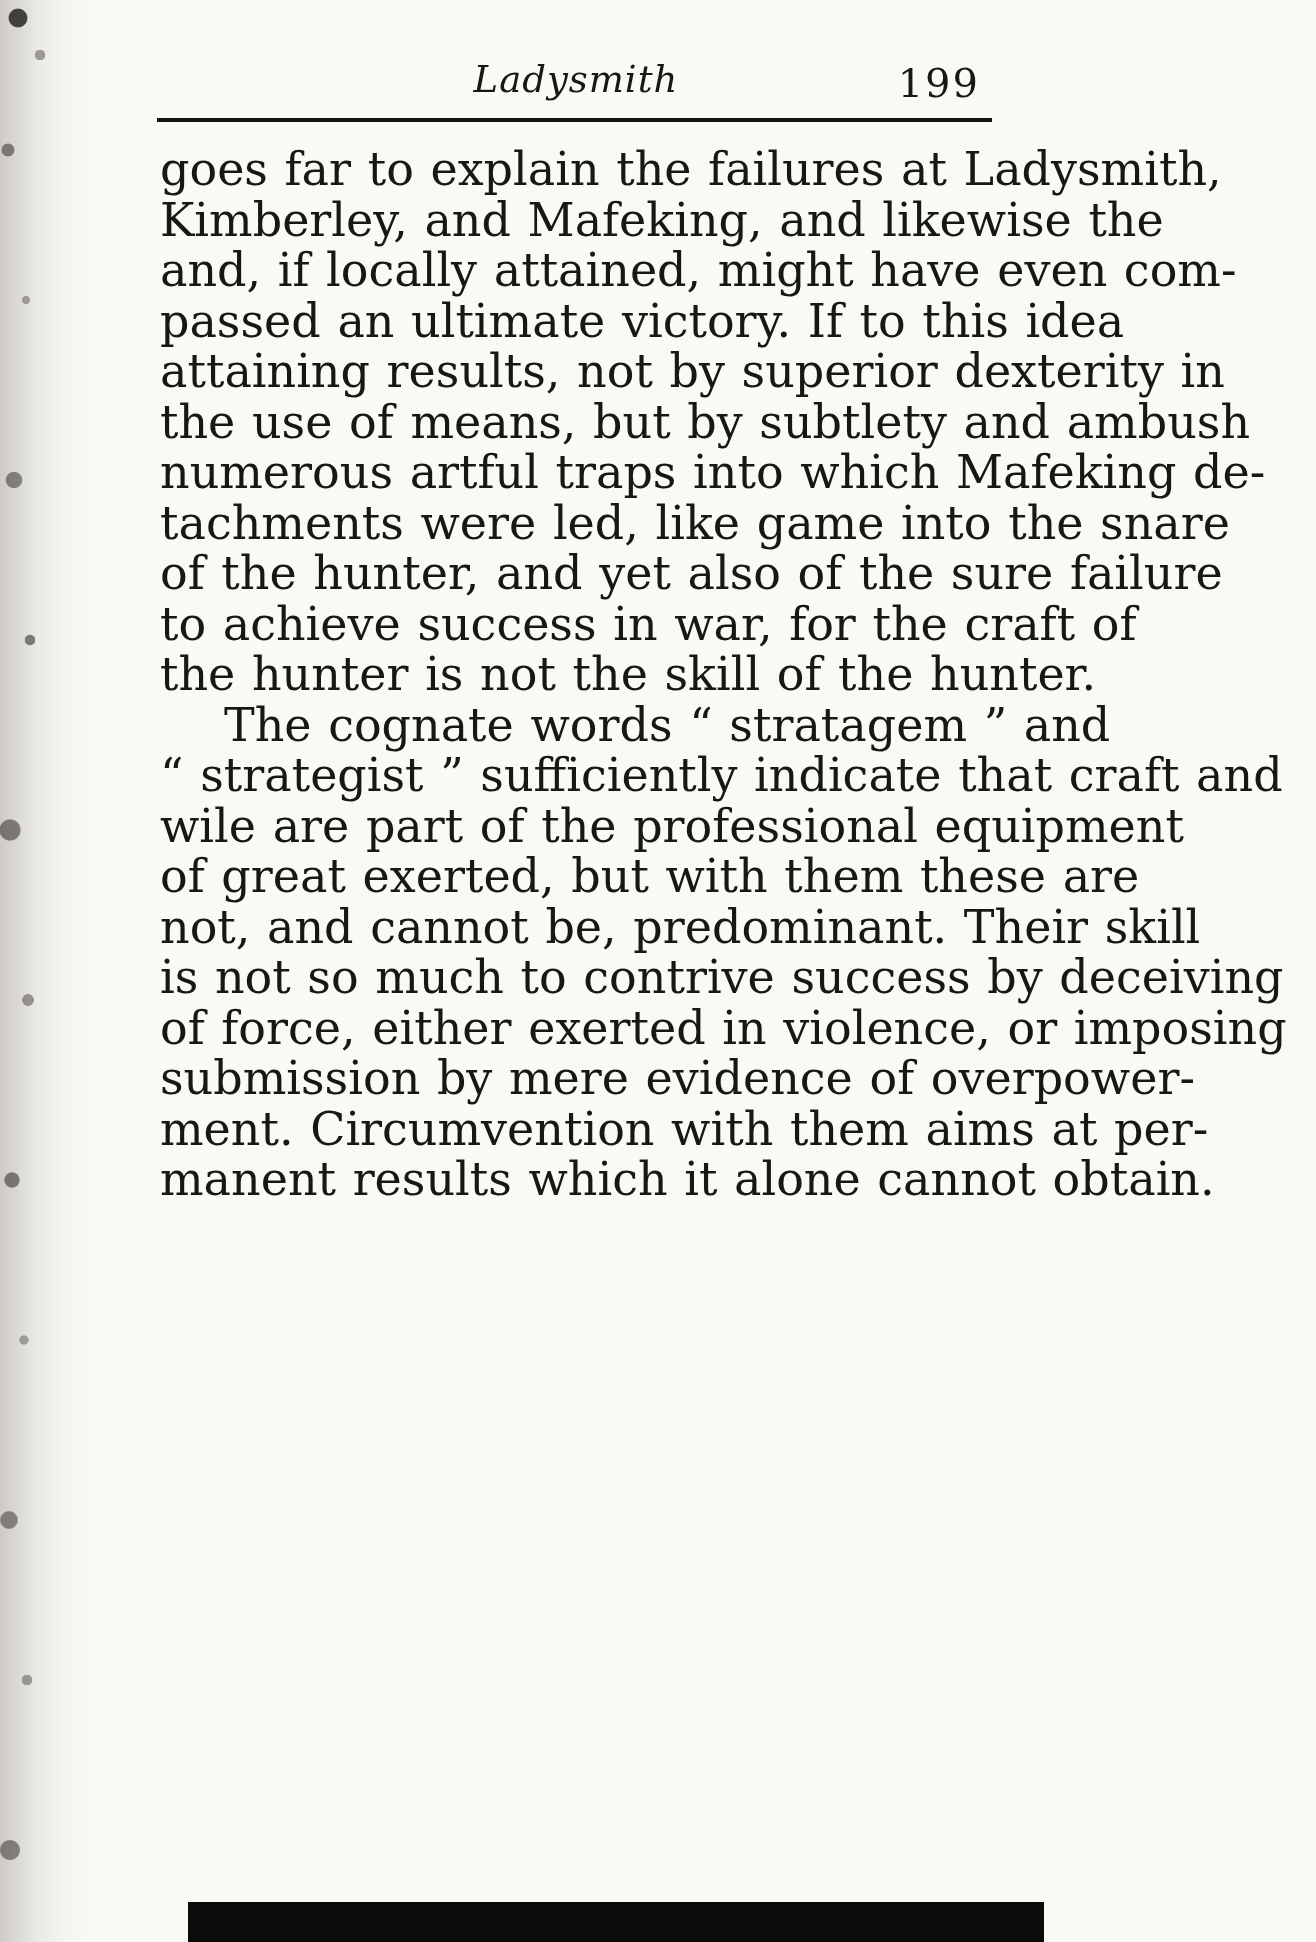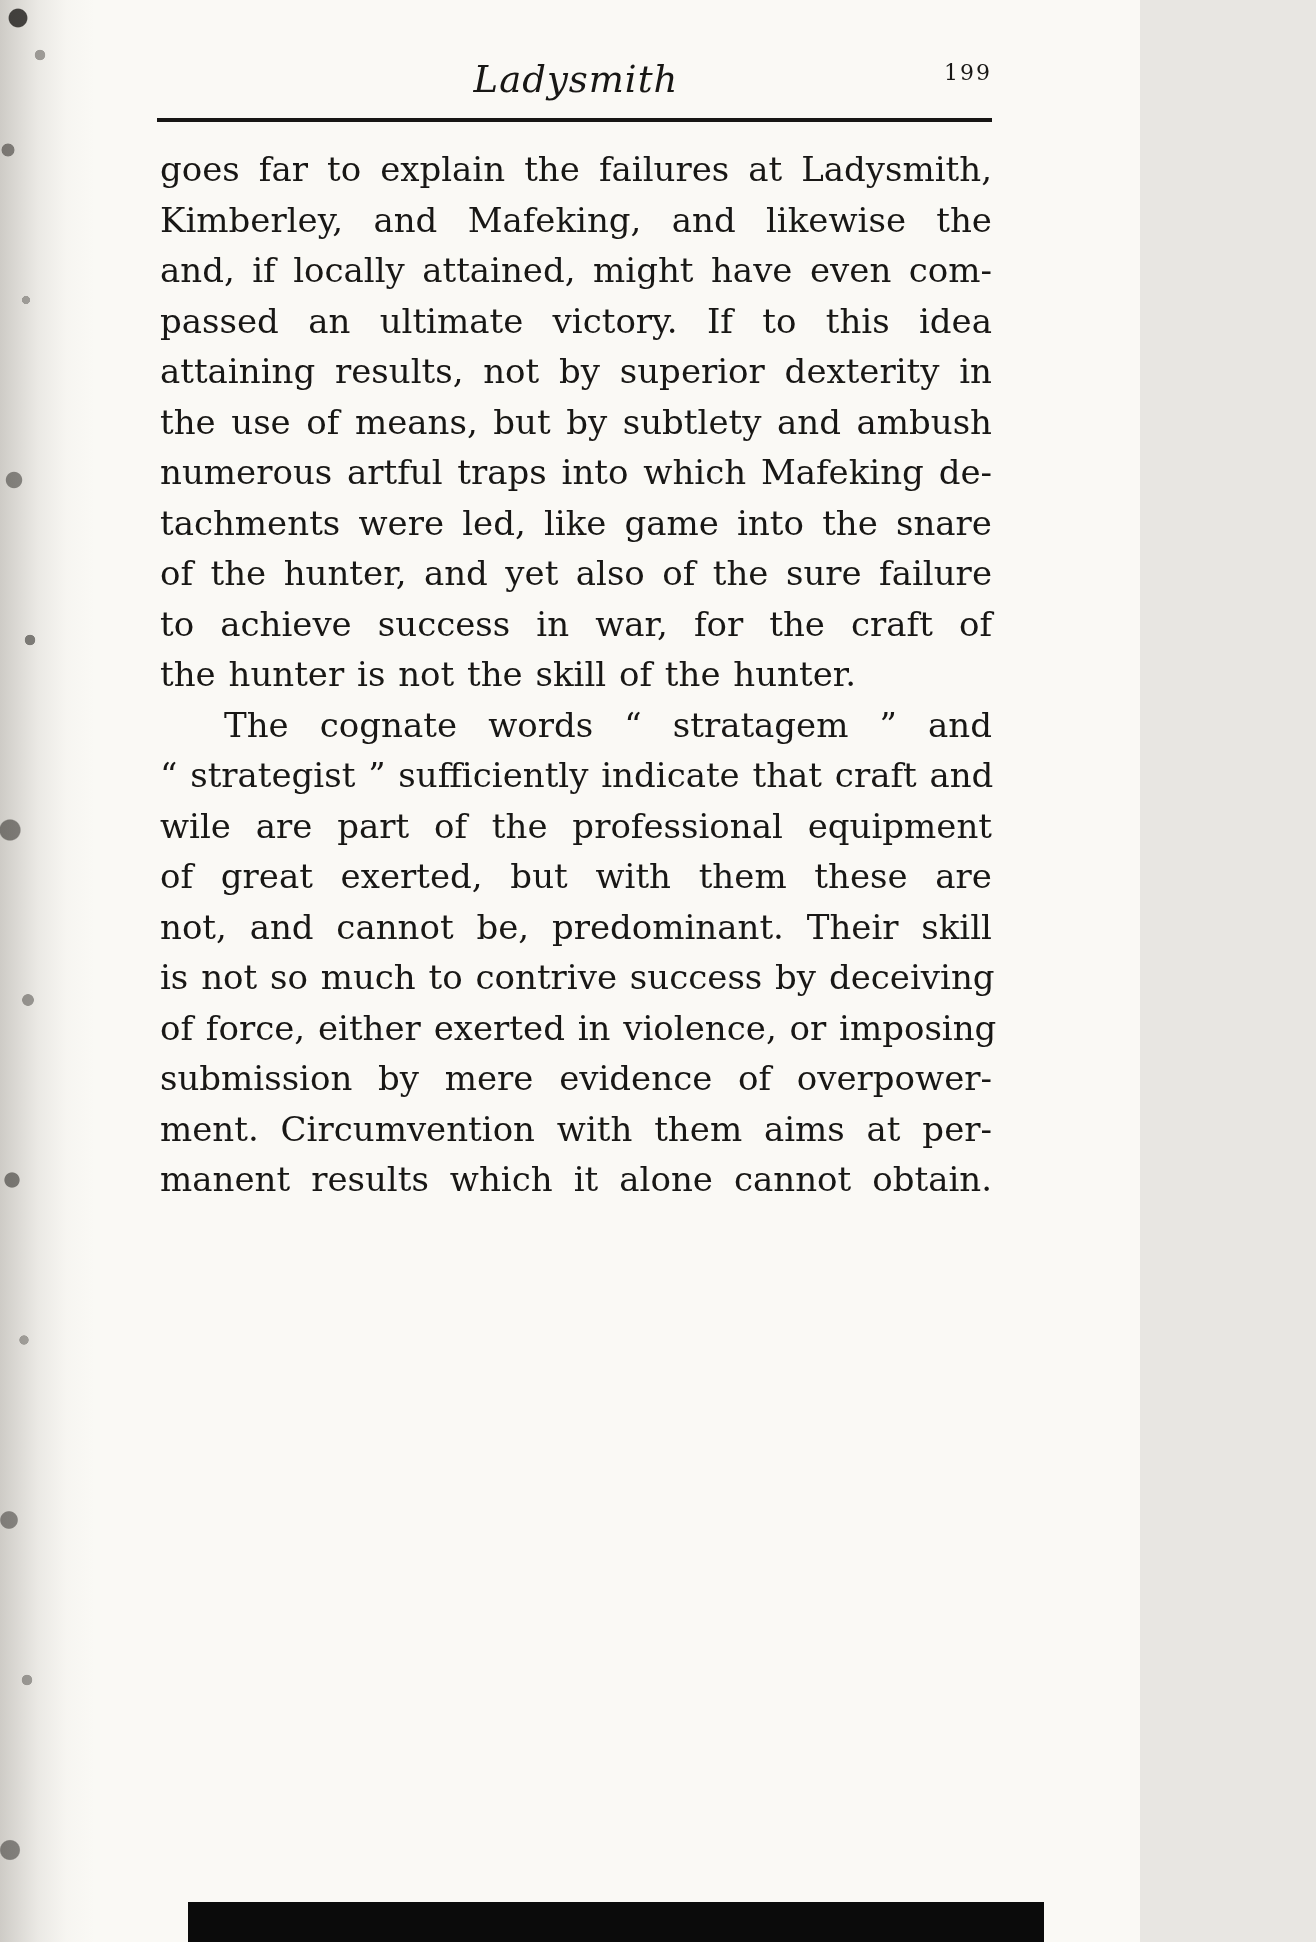--- a/index.html
+++ b/index.html
@@ -1,18 +1,18 @@
 <!DOCTYPE html>
 <html><head>
 <meta charset="utf-8">
 <style>
   html, body { margin: 0; padding: 0; background: #e8e6e2; }
   .page {
     position: relative;
-    width: 1140px;
+    width: 1316px;
     height: 1942px;
     background: #faf9f5;
     overflow: hidden;
     font-family: "DejaVu Serif", "Liberation Serif", serif;
     color: #181715;
   }
 
   
   .left-noise {
     position: absolute;
@@ -57,41 +57,41 @@
     height: 48px;
     text-align: center;
   }
   .header-title {
     font-style: italic;
     font-size: 37px;
     letter-spacing: 1px;
   }
   .page-number {
     position: absolute;
-    right: 0;
+    right: 12px;
     top: 2px;
-    font-size: 22px;
+    font-size: 40px;
     letter-spacing: 2px;
   }
   .header-rule {
     position: absolute;
     top: 118px;
     left: 157px;
     width: 835px;
     height: 4px;
     background: #171615;
   }
 
   
   .body-text {
     position: absolute;
     top: 144px;
     left: 160px;
     width: 832px;
-    font-size: 34px;
+    font-size: 46px;
   }
   .line {
     height: 50.5px;
     line-height: 50.5px;
     white-space: nowrap;
     text-align: justify;
     text-align-last: justify;
     word-spacing: 2px;
   }
   .line.para-end {

